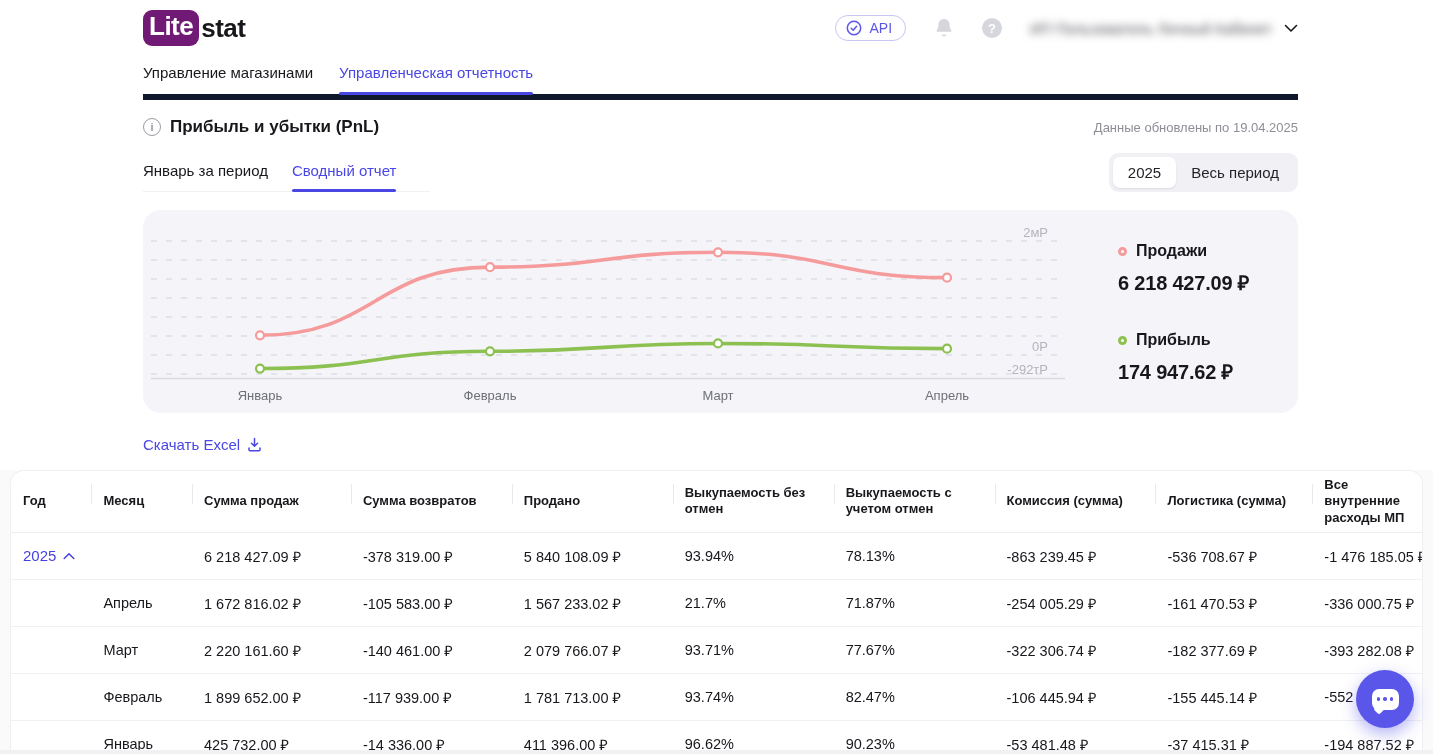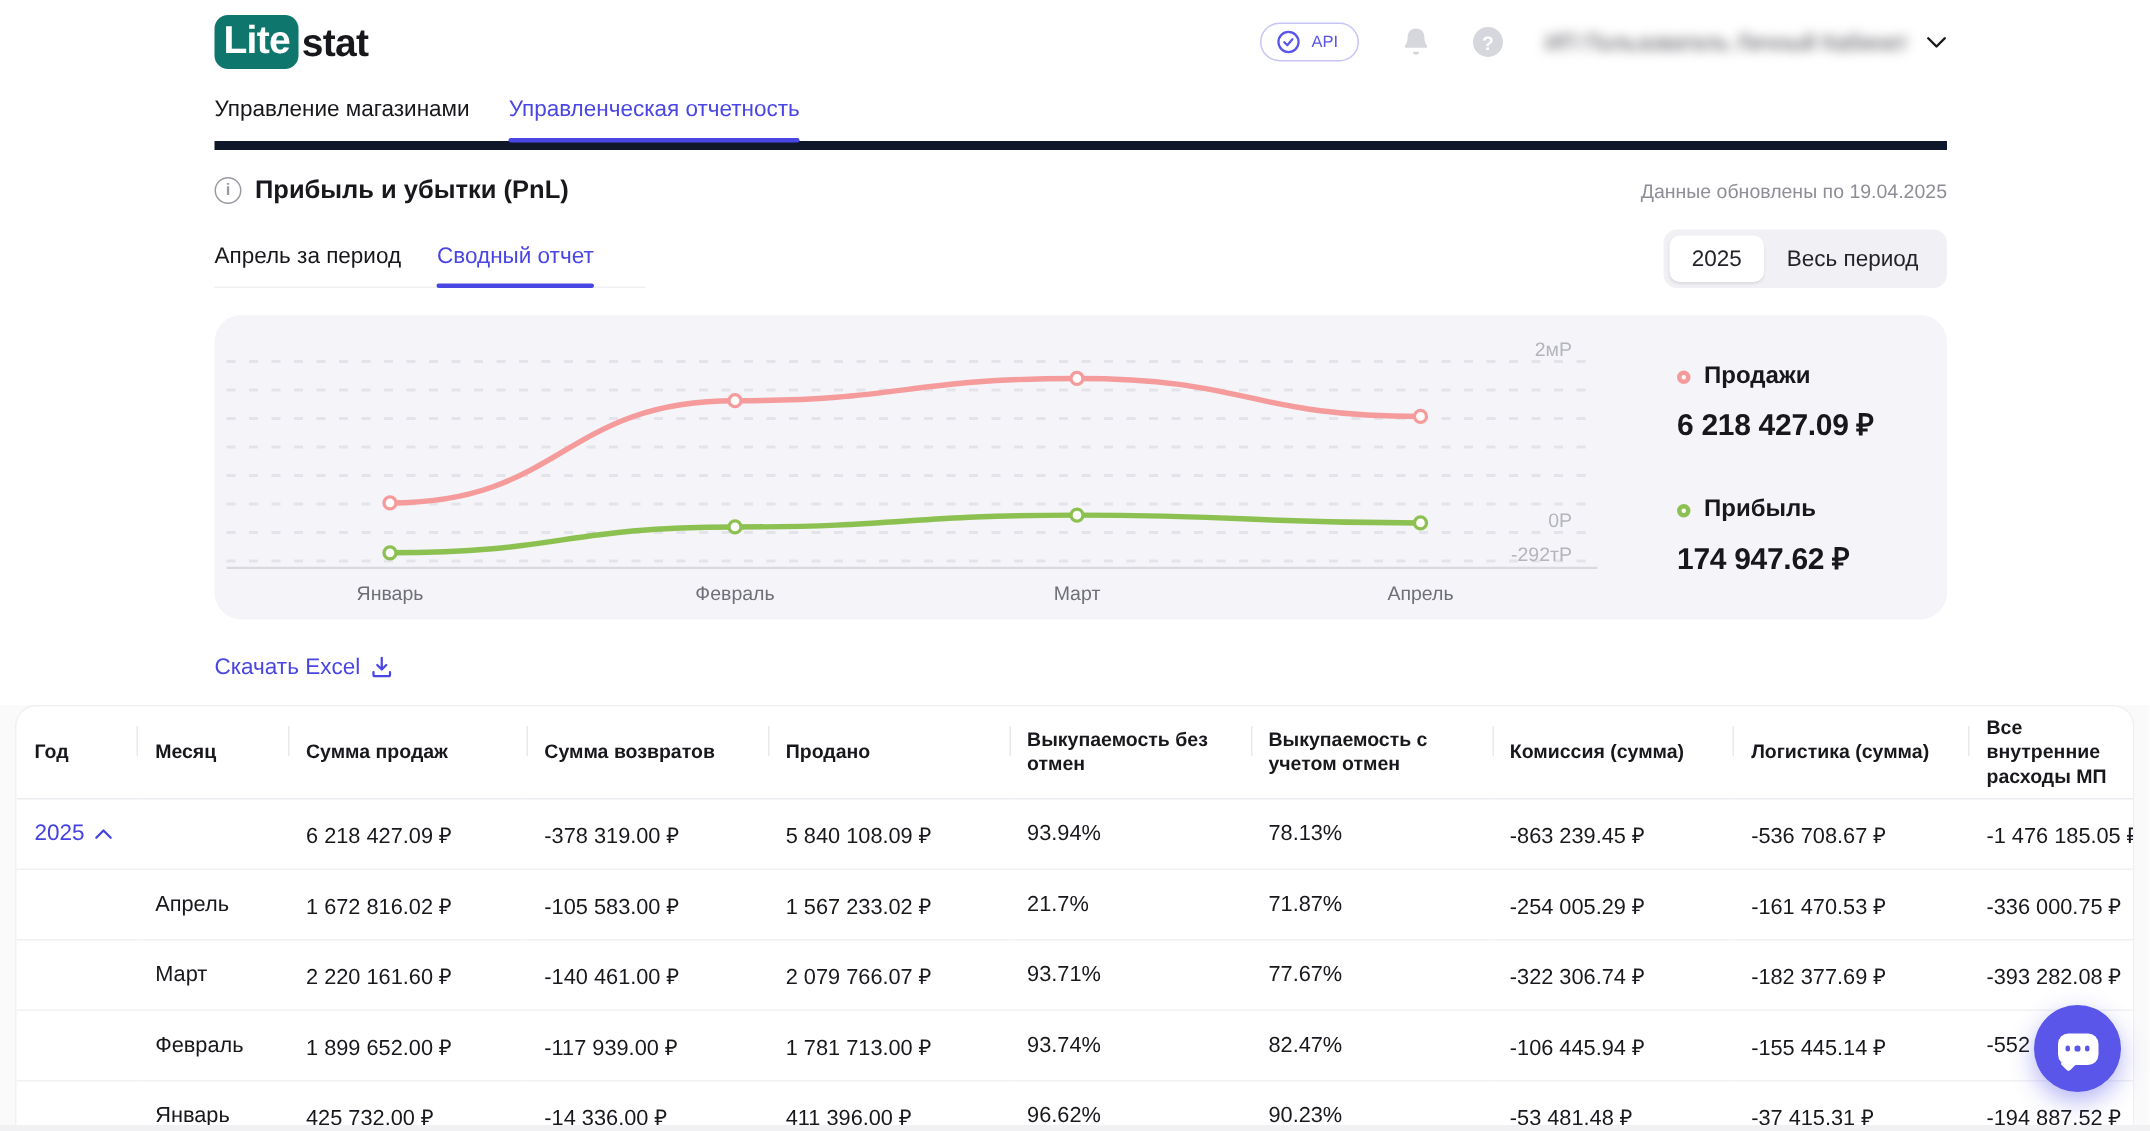--- a/index.html
+++ b/index.html
@@ -3,25 +3,25 @@
 <meta charset="utf-8">
 <style>
   * { margin:0; padding:0; box-sizing:border-box; }
   html,body { width:1433px; height:754px; overflow:hidden; background:#fff;
     font-family:"Liberation Sans", sans-serif; color:#17171c; }
   .content { padding:0 135px 0 143px; }
 
   
   .topbar { display:flex; align-items:center; height:56px; }
   .logo { display:flex; align-items:center; font-weight:700; font-size:26px; letter-spacing:-0.5px; }
-  .logo-badge { background:#0f766e; color:#fff; border-radius:9px; padding:1px 6px 4px 6px; }
+  .logo-badge { background:#701a75; color:#fff; border-radius:9px; padding:1px 6px 4px 6px; }
   .logo-rest { color:#17171c; padding-left:2px; }
   .topbar-right { margin-left:auto; display:flex; align-items:center; gap:28px; }
   .api-pill { display:flex; align-items:center; gap:7px; border:1.5px solid #c7c5f6; color:#5a55ea;
-    border-radius:999px; padding:4px 13px 4px 10px; font-size:11px; cursor:pointer; }
+    border-radius:999px; padding:4px 13px 4px 10px; font-size:14px; cursor:pointer; }
   .icon-btn { display:flex; align-items:center; cursor:pointer; }
   .help-circle { width:20px; height:20px; border-radius:50%; background:#d6d6dd; color:#fff;
     font-size:13px; font-weight:700; display:flex; align-items:center; justify-content:center; }
   .user-menu { display:flex; align-items:center; gap:12px; cursor:pointer; }
   .user-name { font-size:15px; color:#4a4a52; filter:blur(4px); user-select:none; }
 
   
   .nav-tabs { display:flex; gap:26px; border-bottom:6px solid #0f172a; margin-top:8px; }
   .nav-tab { position:relative; padding-bottom:13px; font-size:15px; font-weight:500; cursor:pointer; color:#17171c; }
   .nav-tab.active { color:#4a46e4; }
@@ -136,21 +136,21 @@
   <div class="pnl-row">
     <div class="pnl-title-wrap">
       <span class="info-circle">i</span>
       <span class="pnl-title">Прибыль и убытки (PnL)</span>
     </div>
     <span class="updated">Данные обновлены по 19.04.2025</span>
   </div>
 
   <div class="controls-row">
     <div class="sub-tabs">
-      <div class="sub-tab">Апрель за период</div>
+      <div class="sub-tab">Январь за период</div>
       <div class="sub-tab active">Сводный отчет</div>
     </div>
     <div class="segmented">
       <div class="seg-opt selected">2025</div>
       <div class="seg-opt">Весь период</div>
     </div>
   </div>
 
   <div class="chart-card">
     <svg class="chart-svg" id="chart-svg" width="940" height="203">

